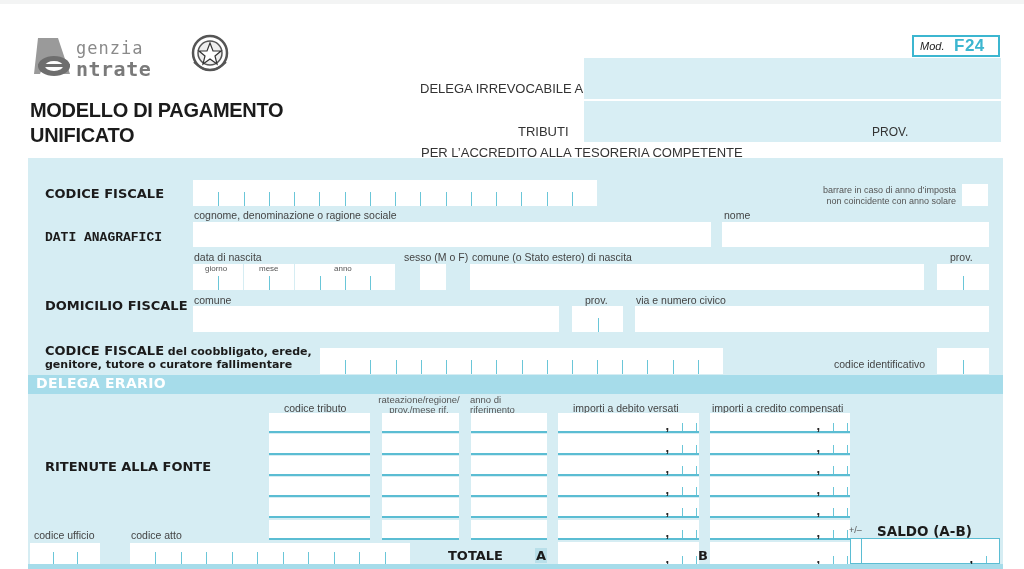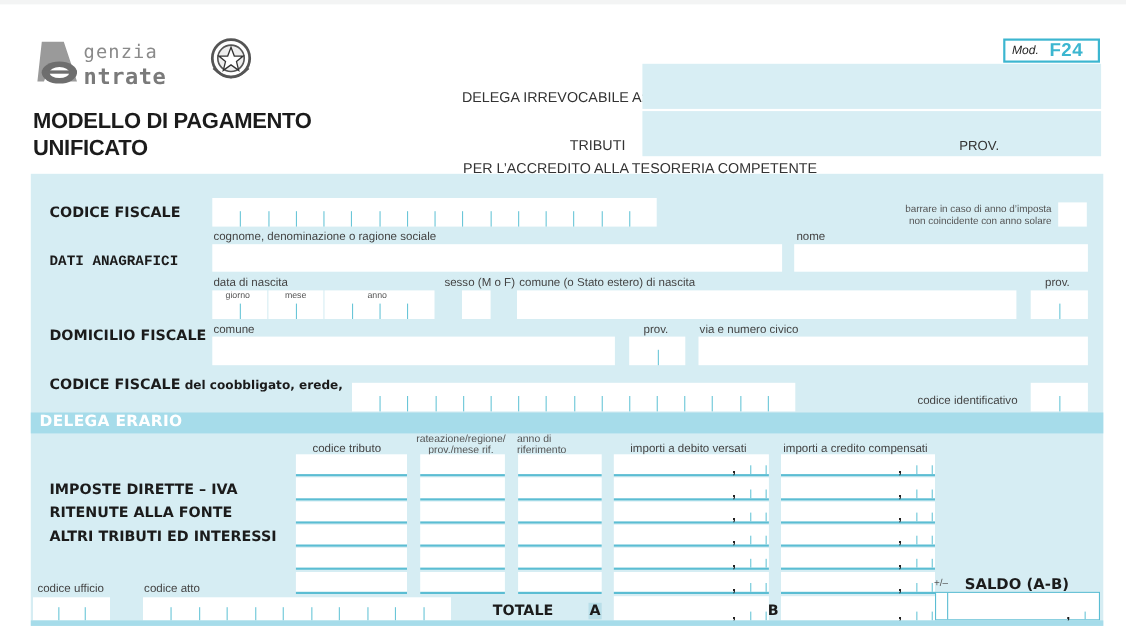--- a/index.html
+++ b/index.html
@@ -168,20 +168,21 @@
         <div class="cell"></div>
         <div class="cell"></div>
       </div>
   </div>
   <div class="box" style="left:607px;top:148px;width:354px;height:26px;"></div>
 
   <div class="abs" style="left:17px;top:186px;line-height:13px;">
     <div style="font-family:'DejaVu Sans',sans-serif;font-size:11px;font-weight:bold;color:#1b1b1b;">
       <span style="font-size:13px;">CODICE FISCALE</span><span> del coobbligato, erede,</span>
     </div>
+    <div style="font-family:'DejaVu Sans',sans-serif;font-size:11px;font-weight:bold;color:#1b1b1b;">genitore, tutore o curatore fallimentare</div>
   </div>
   <div class="box" style="left:292px;top:190px;width:403px;height:26px;">
     <div class="cells" id="coob-cells">
         <div class="cell"></div>
         <div class="cell"></div>
         <div class="cell"></div>
         <div class="cell"></div>
         <div class="cell"></div>
         <div class="cell"></div>
         <div class="cell"></div>
@@ -213,23 +214,21 @@
     <div>rateazione/regione/</div>
     <div>prov./mese rif.</div>
   </div>
   <div class="abs tiny" style="left:442px;top:237px;width:76px;text-align:left;font-size:9.5px;line-height:10px;">
     <div>anno di</div>
     <div>riferimento</div>
   </div>
   <div class="abs small" style="left:545px;top:244px;">importi a debito versati</div>
   <div class="abs small" style="left:684px;top:244px;">importi a credito compensati</div>
 
-  <div class="abs row-label" style="left:17px;top:280px;">IMPOSTE DIRETTE – IVA</div>
   <div class="abs row-label" style="left:17px;top:301px;">RITENUTE ALLA FONTE</div>
-  <div class="abs row-label" style="left:17px;top:323px;">ALTRI TRIBUTI ED INTERESSI</div>
 
   <div id="erario-rows">
       <div class="grid-field" style="left: 241px; top: 255px; width: 101px; height: 20.3px;"></div>
       <div class="grid-field" style="left: 354px; top: 255px; width: 77px; height: 20.3px;"></div>
       <div class="grid-field" style="left: 443px; top: 255px; width: 76px; height: 20.3px;"></div>
       <div class="amount-field" style="left: 530px; top: 255px; width: 141px; height: 20.3px;">
         <span class="comma">,</span>
         <span class="dec1"></span>
         <span class="dec2"></span>
       </div>

